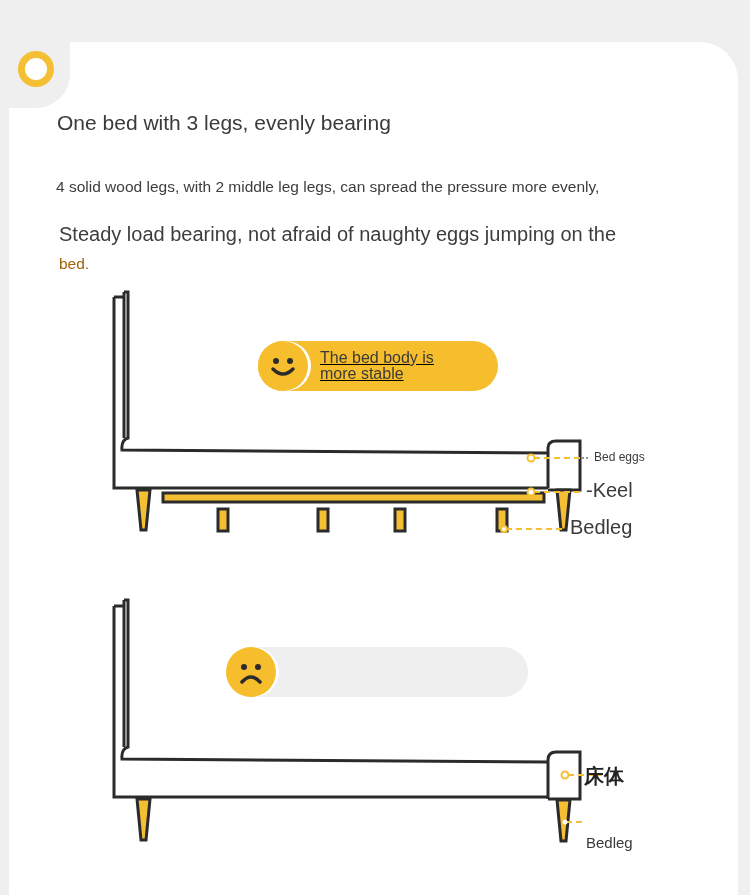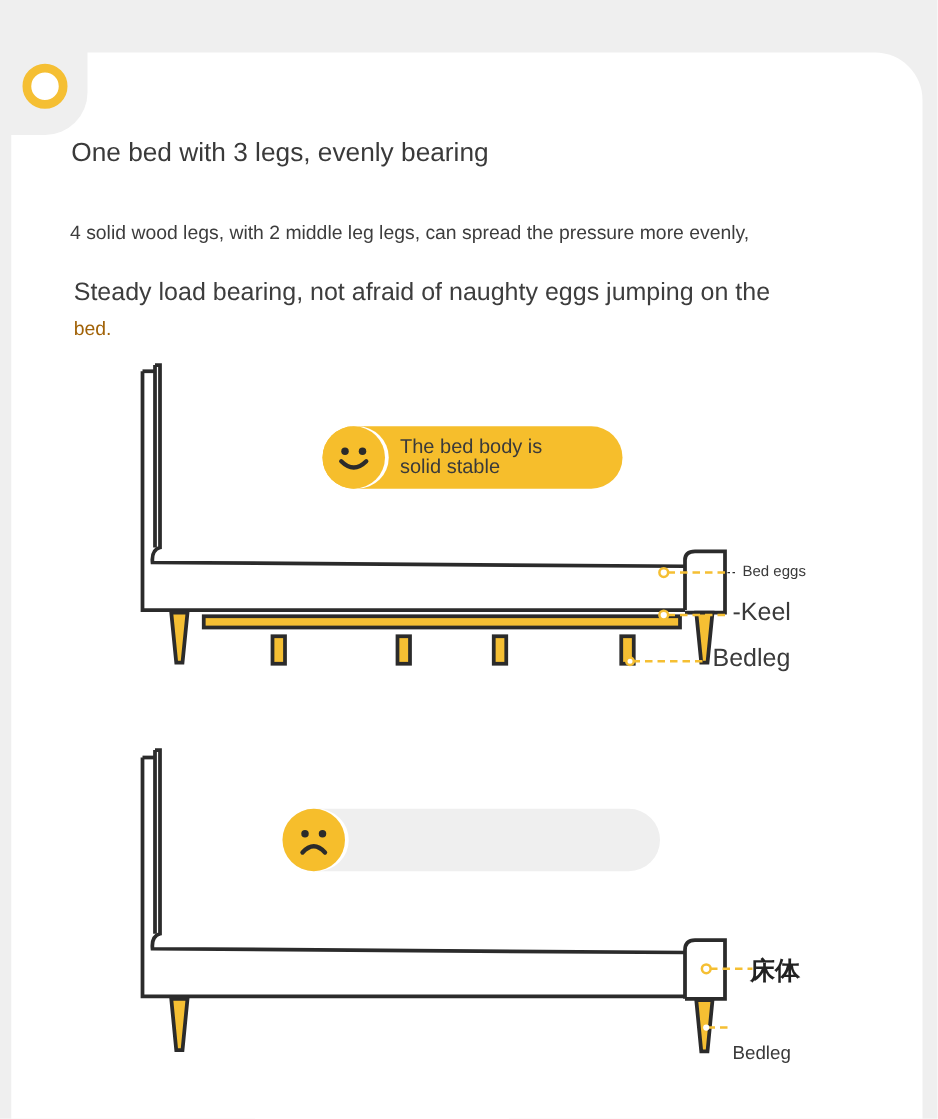--- a/index.html
+++ b/index.html
@@ -5,21 +5,21 @@
   html, body { margin:0; padding:0; }
   body { width:750px; height:895px; background:#efefef; position:relative; overflow:hidden; font-family:"Liberation Sans", sans-serif; }
   .card { position:absolute; left:9px; top:42px; width:729px; height:870px; background:#fff; border-radius:34px 38px 0 0; }
   .notch { position:absolute; left:0; top:36px; width:70px; height:72px; background:#efefef; border-bottom-right-radius:34px; }
   .ring { position:absolute; left:18px; top:51px; width:22px; height:22px; border:7px solid #f5bf33; border-radius:50%; background:#fff; }
   .title { position:absolute; left:57px; top:111px; font-size:21px; color:#3a3a3a; white-space:nowrap; }
   .p1 { position:absolute; left:56px; top:178px; font-size:15.5px; color:#3d3d3d; white-space:nowrap; }
   .p2 { position:absolute; left:59px; top:223px; font-size:20px; color:#3d3d3d; white-space:nowrap; }
   .p3 { position:absolute; left:59px; top:255px; font-size:15.5px; color:#a16207; white-space:nowrap; }
   svg.diagram { position:absolute; left:0; top:0; }
-  .pill { position:absolute; display:flex; align-items:center; border-radius:26px; }
+  .pill { position:absolute; display:flex; align-items:center; border-radius:26px;text-decoration:underline; }
   .pill.good { left:258px; top:341px; width:240px; height:50px; background:#f6be2c; }
   .pill.bad { left:226px; top:647px; width:302px; height:50px; background:#efefef; }
   .face { width:50px; height:50px; border-radius:50%; background:#f6be2c; position:relative; flex:none; box-shadow:3px 0 0 #fff; }
   .pill .txt { font-size:16px; line-height:16px; color:#3a3a3a; margin-left:12px; }
   .pill.bad .txt { margin-left:8px; color:#404040; }
   .lbl { position:absolute; color:#3a3a3a; white-space:nowrap; }
 </style>
 </head>
 <body>
 
@@ -79,34 +79,34 @@
     <line x1="566" y1="822" x2="584" y2="822"></line>
   </g>
   <circle cx="565" cy="775" r="3.5" fill="#fff" stroke="#f5bf33" stroke-width="2"></circle>
   <circle cx="565" cy="822" r="2.5" fill="#fff"></circle>
 </svg>
 
 <div class="lbl" style="left:594px;top:450px;font-size:12px;">Bed eggs</div>
 <div class="lbl" style="left:586px;top:479px;font-size:20px;">-Keel</div>
 <div class="lbl" style="left:570px;top:516px;font-size:20px;">Bedleg</div>
 
-<div class="lbl" style="left:600px;top:763px;font-size:20px;font-weight:bold;color:#222;">床体</div>
+<div class="lbl" style="left:584px;top:763px;font-size:20px;font-weight:bold;color:#222;">床体</div>
 <div class="lbl" style="left:586px;top:834px;font-size:15px;">Bedleg</div>
 
 <div class="pill good">
   <div class="face">
     <svg width="50" height="50">
       <circle cx="18" cy="20" r="3" fill="#2b2b2b"></circle>
       <circle cx="32" cy="20" r="3" fill="#2b2b2b"></circle>
       <path d="M15 28 Q25 38 35 28" stroke="#2b2b2b" stroke-width="3.5" fill="none" stroke-linecap="round"></path>
     </svg>
   </div>
   <div class="txt">
     <div>The bed body is</div>
-    <div>solid stable</div>
+    <div>more stable</div>
   </div>
 </div>
 
 <div class="pill bad">
   <div class="face">
     <svg width="50" height="50">
       <circle cx="18" cy="20" r="3" fill="#2b2b2b"></circle>
       <circle cx="32" cy="20" r="3" fill="#2b2b2b"></circle>
       <path d="M16 35 Q25 25 34 35" stroke="#2b2b2b" stroke-width="3.5" fill="none" stroke-linecap="round"></path>
     </svg>

